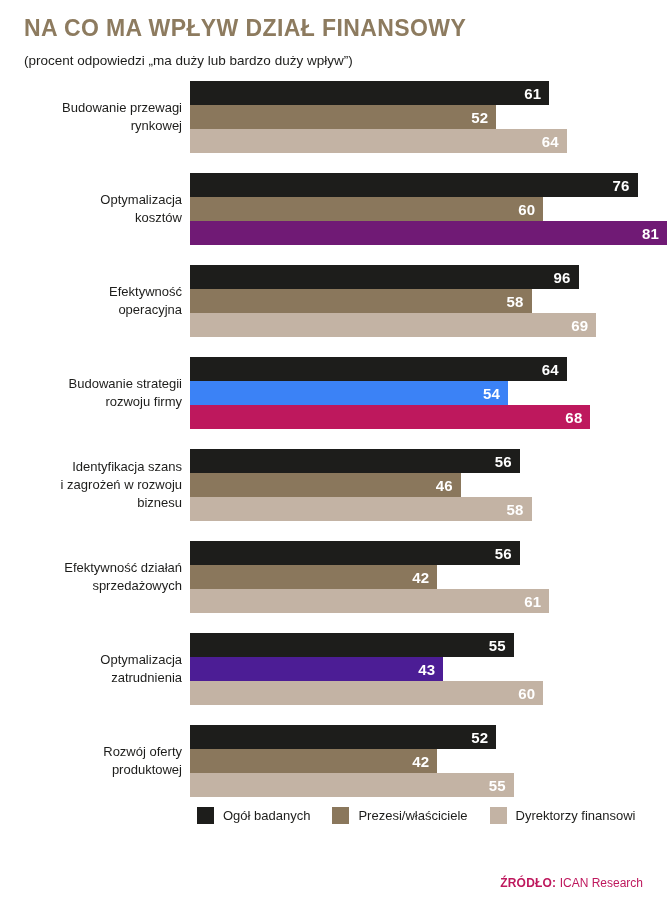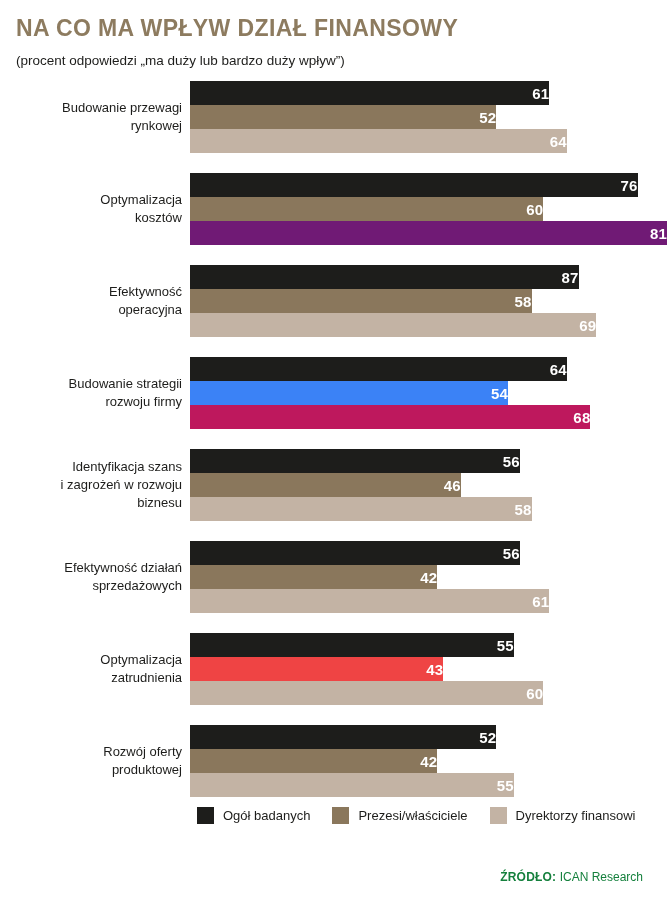--- a/index.html
+++ b/index.html
@@ -20,21 +20,21 @@
   .infographic {
     width: 667px;
     height: 900px;
     position: relative;
     box-sizing: border-box;
     padding: 0;
   }
 
   
   .header {
-    padding: 16px 20px 0 16px;
+    padding: 16px 20px 0 24px;
   }
   .chart-title {
     font-size: 23px;
     font-weight: bold;
     letter-spacing: 0.4px;
     color: #8d7b5f;
     line-height: 1.08;
     margin: 0 0 12px 0;
     text-transform: uppercase;
     font-family: "Liberation Sans", sans-serif;
@@ -80,20 +80,21 @@
     height: 72px;
   }
 
   .bar {
     position: relative;
     height: 24px;
     display: flex;
     align-items: center;
     justify-content: flex-end;
     box-sizing: border-box;
+    padding-right: 8px;
     overflow: visible;
   }
   .bar .val {
     font-size: 15px;
     font-weight: bold;
     color: #ffffff;
     line-height: 1;
     letter-spacing: 0.2px;
   }
 
@@ -123,23 +124,23 @@
   }
   .legend-label {
     color: #1d1d1b;
     white-space: nowrap;
   }
 
   
   .source {
     position: absolute;
     right: 24px;
-    bottom: 16px;
+    bottom: 10px;
     font-size: 12px;
-    color: #15803d;
+    color: #be185d;
     white-space: nowrap;
   }
   .source .src-label {
     font-weight: bold;
     letter-spacing: 0.2px;
   }
   .source .src-value {
     font-weight: normal;
   }
 </style>
@@ -182,21 +183,21 @@
           <div class="bar s2" style="width: 100%; background: #701a75;">
             <span class="val">81</span>
           </div>
         </div>
       </div>
       <div class="group">
         <div class="cat-label">Efektywność
 operacyjna</div>
         <div class="bars">
           <div class="bar s0" style="width: 81.4815%; background: rgb(29, 29, 27);">
-            <span class="val">87</span>
+            <span class="val">96</span>
           </div>
           <div class="bar s1" style="width: 71.6049%; background: rgb(138, 119, 92);">
             <span class="val">58</span>
           </div>
           <div class="bar s2" style="width: 85.1852%; background: rgb(195, 179, 164); justify-content: flex-end;">
             <span class="val">69</span>
           </div>
         </div>
       </div>
       <div class="group">
@@ -245,21 +246,21 @@
           </div>
         </div>
       </div>
       <div class="group">
         <div class="cat-label">Optymalizacja
 zatrudnienia</div>
         <div class="bars">
           <div class="bar s0" style="width: 67.9012%; background: rgb(29, 29, 27);">
             <span class="val">55</span>
           </div>
-          <div class="bar s1" style="width: 53.0864%; background: #ef4444;">
+          <div class="bar s1" style="width: 53.0864%; background: #4c1d95;">
             <span class="val">43</span>
           </div>
           <div class="bar s2" style="width: 74.0741%; background: rgb(195, 179, 164);">
             <span class="val">60</span>
           </div>
         </div>
       </div>
       <div class="group">
         <div class="cat-label">Rozwój oferty
 produktowej</div>

